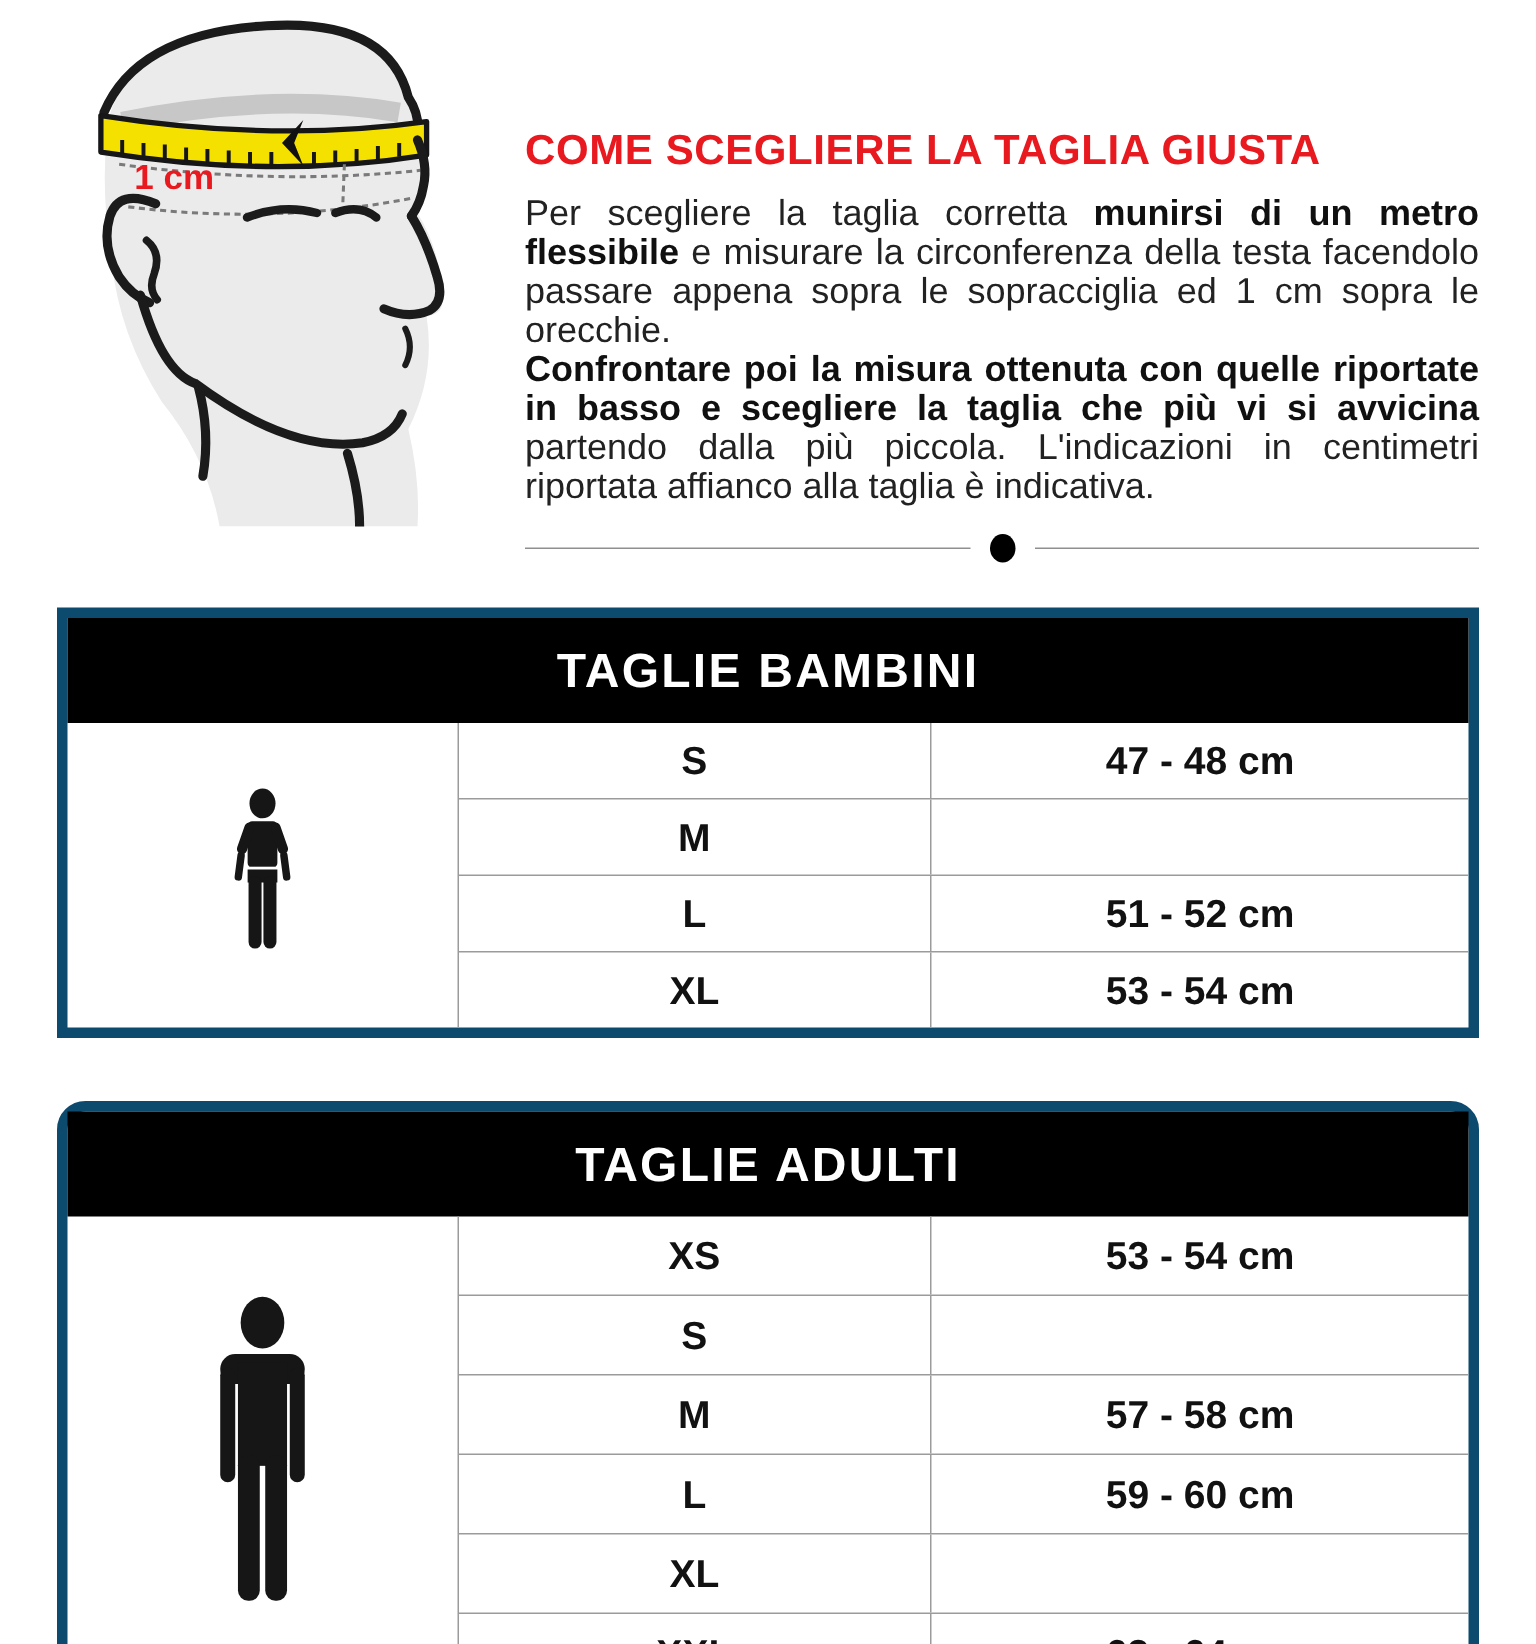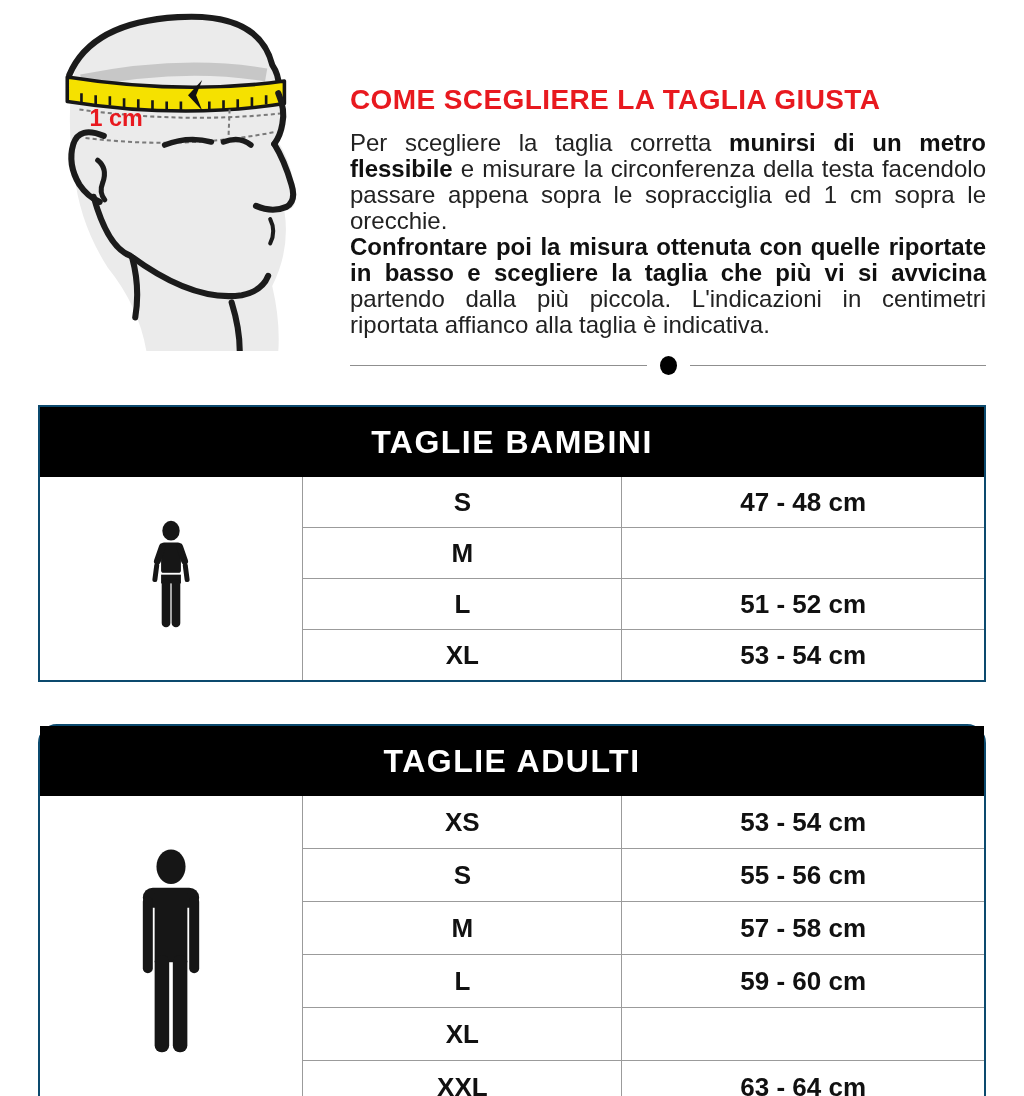--- a/index.html
+++ b/index.html
@@ -12,21 +12,21 @@
   .hero-text{flex:1;padding-top:78px;padding-left:12px;}
   h1.title{margin:0 0 14px 0;font-size:28px;font-weight:700;letter-spacing:.4px;color:#e8191f;}
   .intro p{margin:0;font-size:24px;line-height:26px;text-align:justify;color:#222;}
   .intro b{color:#101010;}
 
   .divider{display:flex;align-items:center;margin-top:18px;}
   .divider .line{flex:1;border-top:1px solid #8f8f8f;height:0;}
   .divider .dot{width:17px;height:19px;border-radius:50%;background:#000;margin:0 13px;flex:none;}
 
   
-  .size-table{border:2px solid #0c4a6e;margin-top:30px;}
+  .size-table{border:7px solid #0c4a6e;margin-top:30px;}
   .size-table.second{margin-top:42px;border-radius:19px;}
   .table-header{background:#000;color:#fff;text-align:center;font-size:32px;font-weight:700;
     letter-spacing:1.5px;height:70px;line-height:70px;}
   .table-body{display:flex;}
   .icon-cell{width:27.8%;flex:none;border-right:1px solid #9b9b9b;display:flex;
     align-items:center;justify-content:center;}
   .rows{flex:1;display:flex;flex-direction:column;}
   .row{display:flex;height:50px;}
   .second .row{height:52px;}
   .row + .row{border-top:1px solid #9b9b9b;}
@@ -148,21 +148,20 @@
           <rect x="57" y="118" width="16" height="107" rx="7.5" fill="#161616"></rect>
         </svg>
       </div>
       <div class="rows">
           <div class="row">
           <div class="cell size">XS</div>
           <div class="cell range">53 - 54 cm</div>
         </div>
           <div class="row">
           <div class="cell size">S</div>
-          <div class="cell range">55 - 56 cm</div>
         </div>
           <div class="row">
           <div class="cell size">M</div>
           <div class="cell range">57 - 58 cm</div>
         </div>
           <div class="row">
           <div class="cell size">L</div>
           <div class="cell range">59 - 60 cm</div>
         </div>
           <div class="row">

